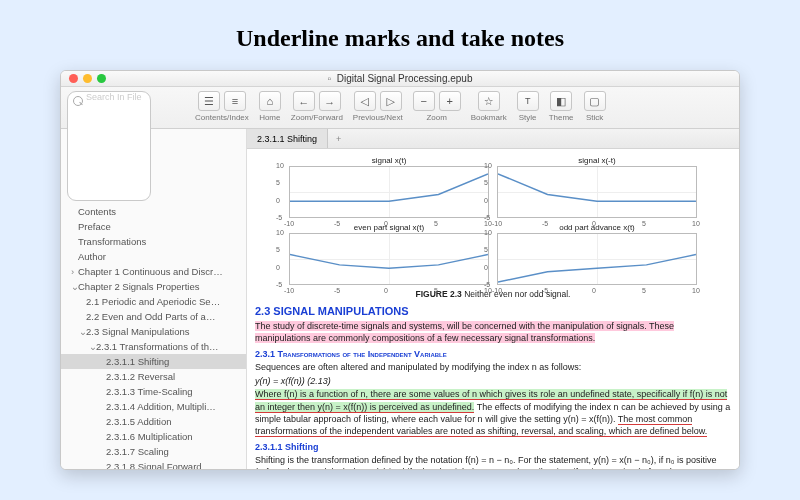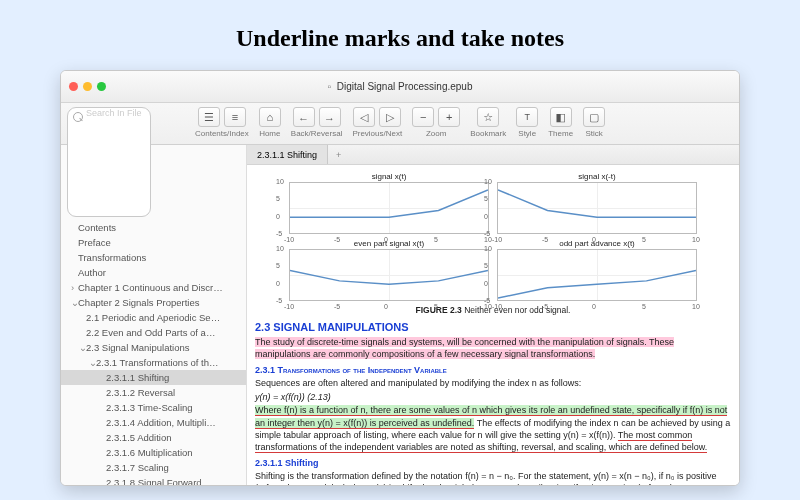--- a/index.html
+++ b/index.html
@@ -21,21 +21,21 @@
   .app-window {
     width: 680px;
     margin: 0 auto;
     background: #fff;
     border: 1px solid #c8c8c8;
     border-radius: 6px;
     box-shadow: 0 6px 18px rgba(0,0,0,0.18);
     overflow: hidden;
   }
   .titlebar {
-    height: 32px;
+    height: 16px;
     background: linear-gradient(#fafafa,#ececec);
     border-bottom: 1px solid #d4d4d4;
     display: flex;
     align-items: center;
     position: relative;
   }
   .traffic-lights { display:flex; gap:5px; padding-left:8px; }
   .tl { width:9px; height:9px; border-radius:50%; }
   .tl.red{background:#ff5f57;} .tl.yellow{background:#febc2e;} .tl.green{background:#28c840;}
   .window-title {
@@ -159,21 +159,21 @@
       <div class="tool-row">
           <div class="tool-btn">⌂</div>
         </div>
       <div class="tool-label">Home</div>
     </div>
     <div class="tool-group">
       <div class="tool-row">
         <div class="tool-btn">←</div>
         <div class="tool-btn">→</div>
       </div>
-      <div class="tool-label">Back/Reversal</div>
+      <div class="tool-label">Zoom/Forward</div>
     </div>
     <div class="tool-group">
       <div class="tool-row">
         <div class="tool-btn">◁</div>
         <div class="tool-btn">▷</div>
       </div>
       <div class="tool-label">Previous/Next</div>
     </div>
     <div class="tool-group">
       <div class="tool-row">

